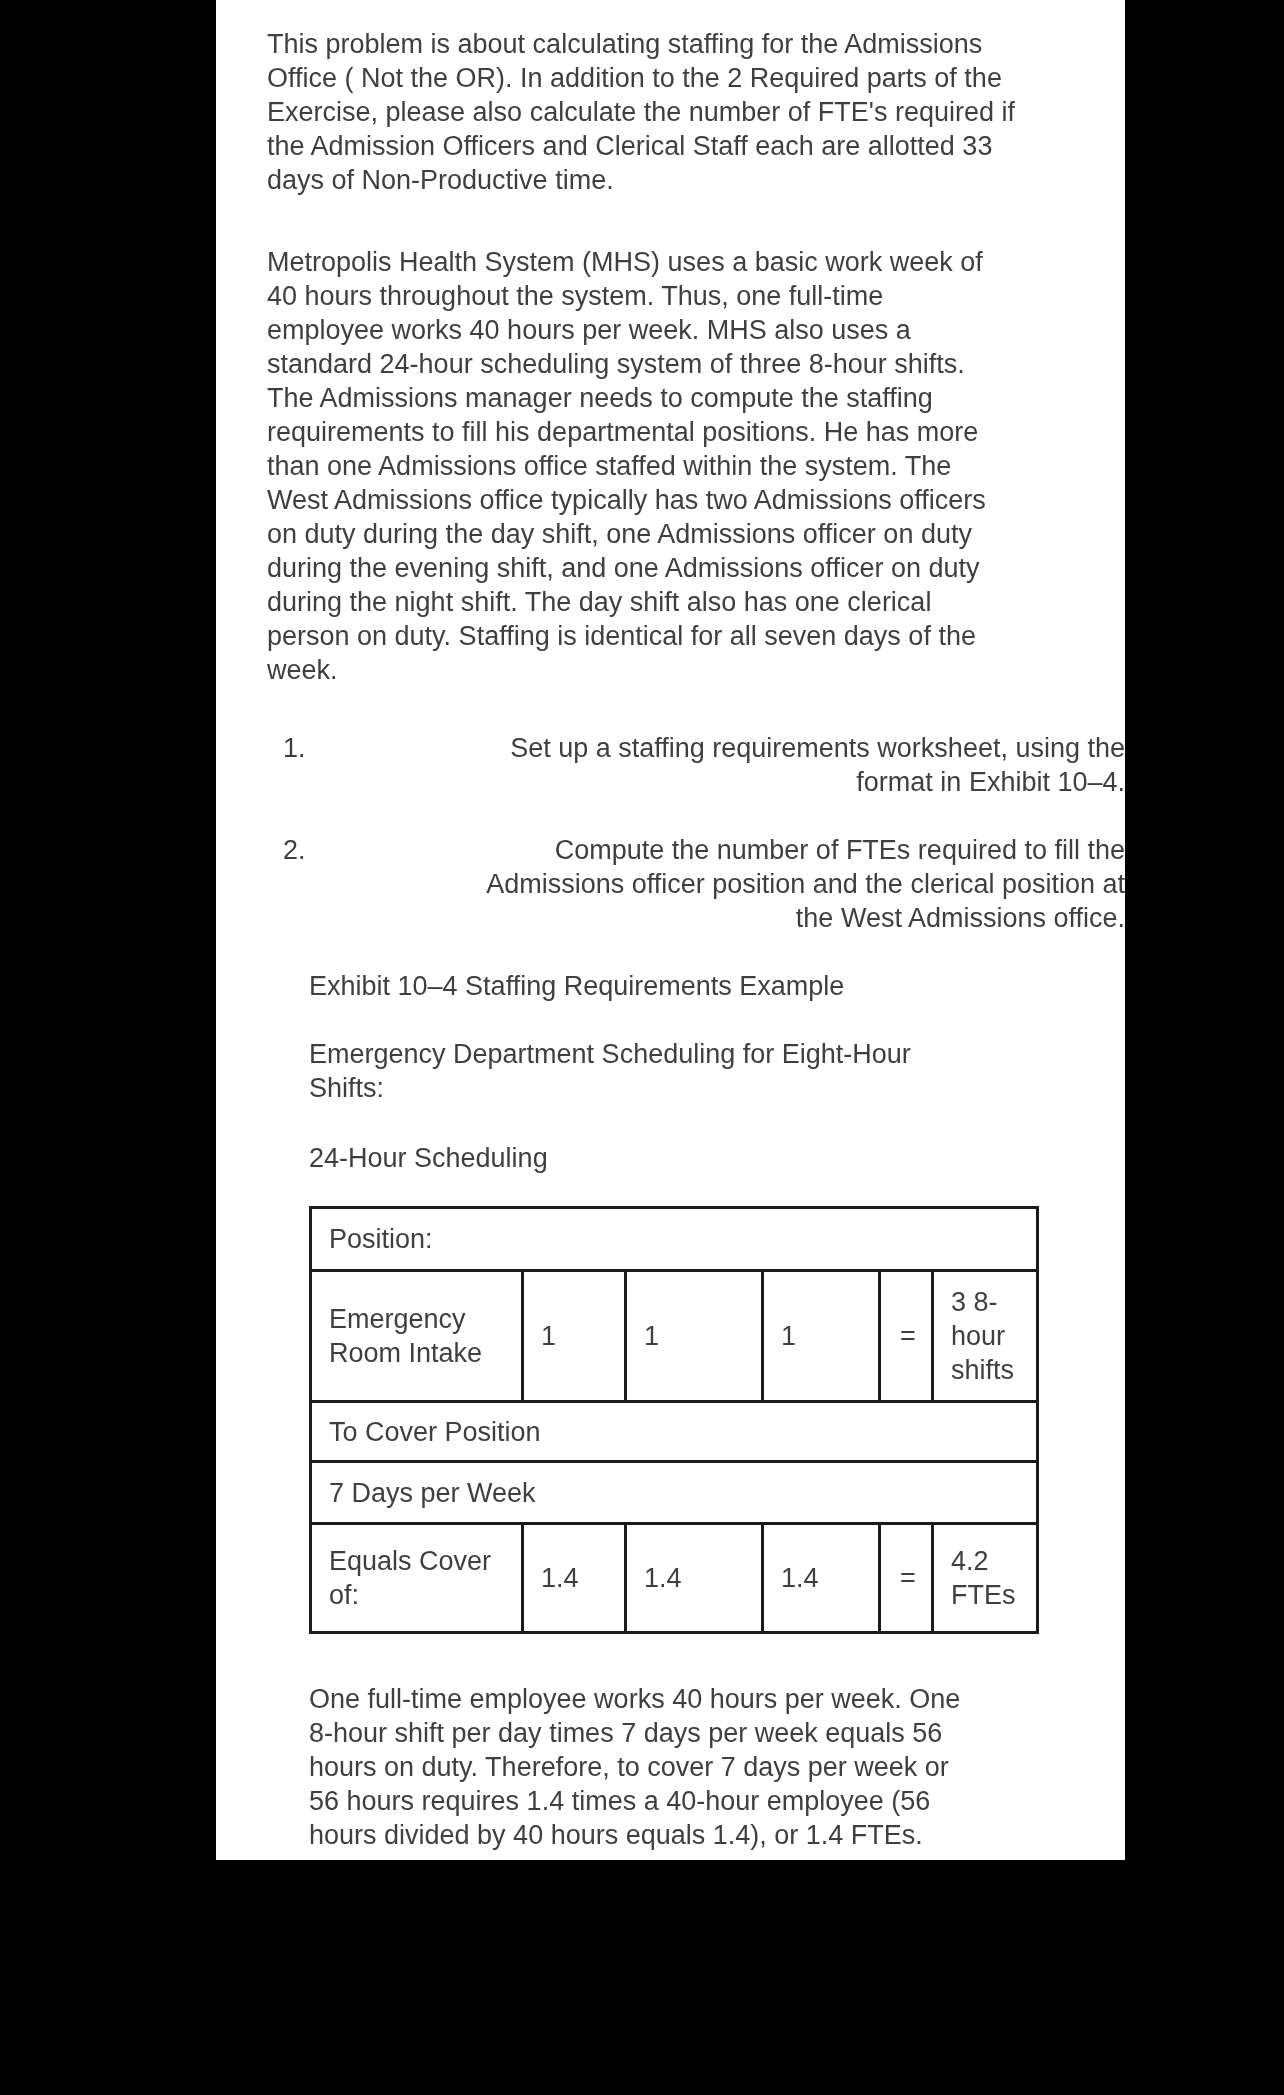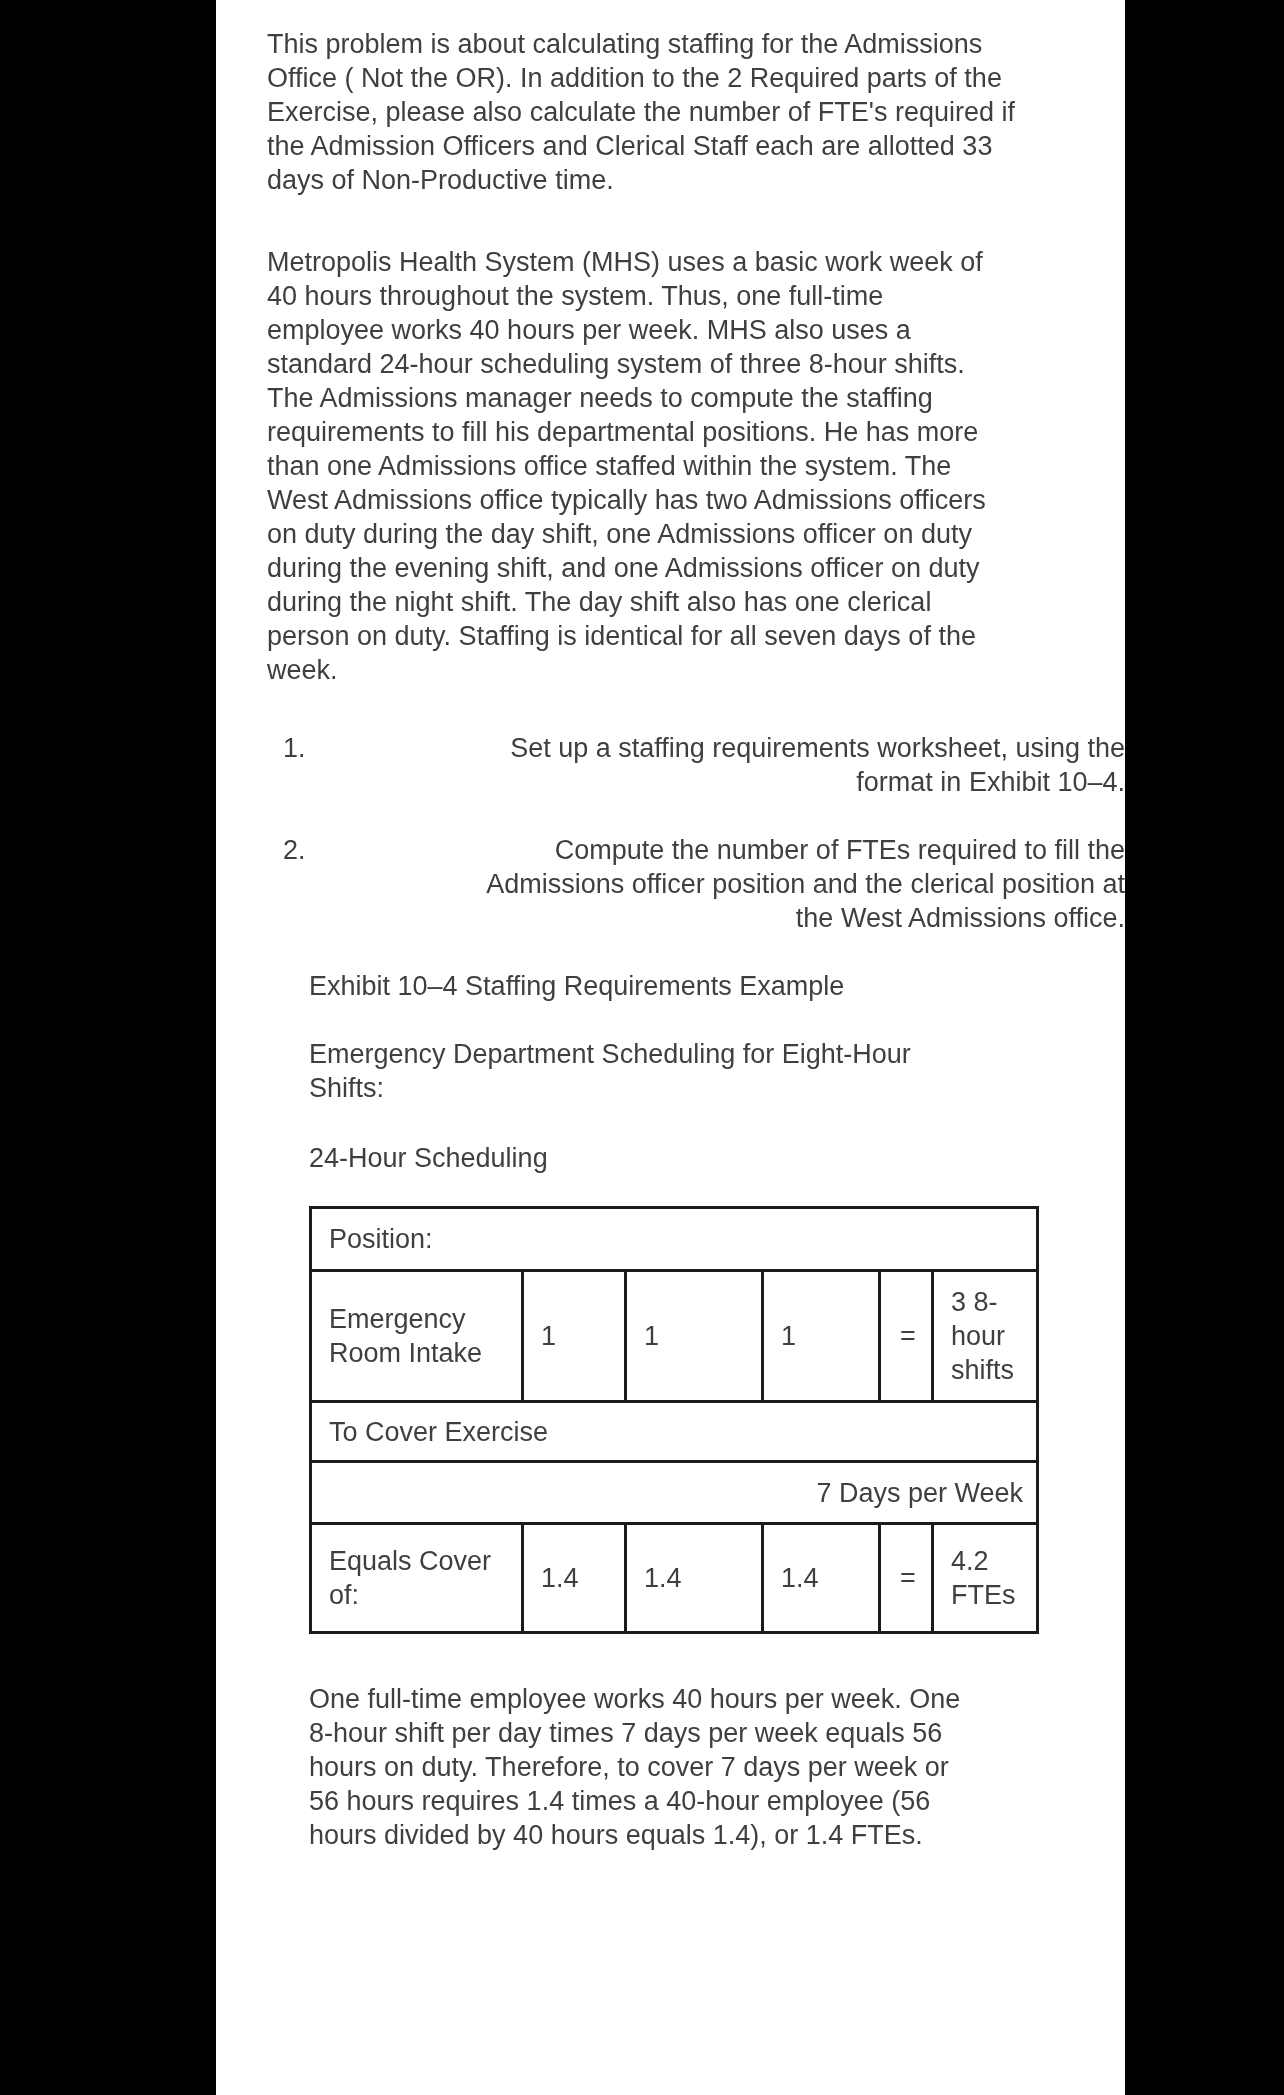--- a/index.html
+++ b/index.html
@@ -17,21 +17,21 @@
     height: 2095px;
     background: #000000;
   }
   .side-bar.left  { left: 0; width: 216px; }
   .side-bar.right { left: 1125px; width: 159px; }
   .paper {
     position: absolute;
     left: 216px;
     top: 0;
     width: 909px;
-    height: 2095px;
+    height: 1860px;
     background: #ffffff;
     box-sizing: border-box;
     padding: 27px 0 13px 51px;
     overflow: hidden;
   }
   .txt {
     font-size: 27px;
     line-height: 34px;
     color: #3f3f3f;
     white-space: pre-line;
@@ -63,21 +63,21 @@
     white-space: pre-line;
     padding: 6px 13px 6px 17px;
     box-sizing: border-box;
     overflow: hidden;
   }
   td.eq-cell { text-align: center; padding: 6px 2px; }
   tr.r-header   td { height: 129px; }
   tr.r-position td { height: 63px; }
   tr.r-data     td { height: 131px; }
   tr.r-cover    td { height: 60px; }
-  tr.r-days     td { height: 62px; text-align: right; }
+  tr.r-days     td { height: 62px; }
   tr.r-fte      td { height: 109px; }
   .explanation { margin-bottom: 0; }
 </style>
 </head>
 <body>
 
 <div class="side-bar left"></div>
 <div class="side-bar right"></div>
 
 <div class="paper">
@@ -144,21 +144,21 @@
 Room Intake</td>
           <td>1</td>
           <td>1</td>
           <td>1</td>
           <td class="eq-cell">=</td>
           <td>3 8-
 hour
 shifts</td>
         </tr>
         <tr class="r-cover">
-          <td colspan="6">To Cover Exercise</td>
+          <td colspan="6">To Cover Position</td>
         </tr>
         <tr class="r-days">
           <td colspan="6">7 Days per Week</td>
         </tr>
         <tr class="r-fte">
           <td>Equals Cover
 of:</td>
           <td>1.4</td>
           <td>1.4</td>
           <td>1.4</td>

